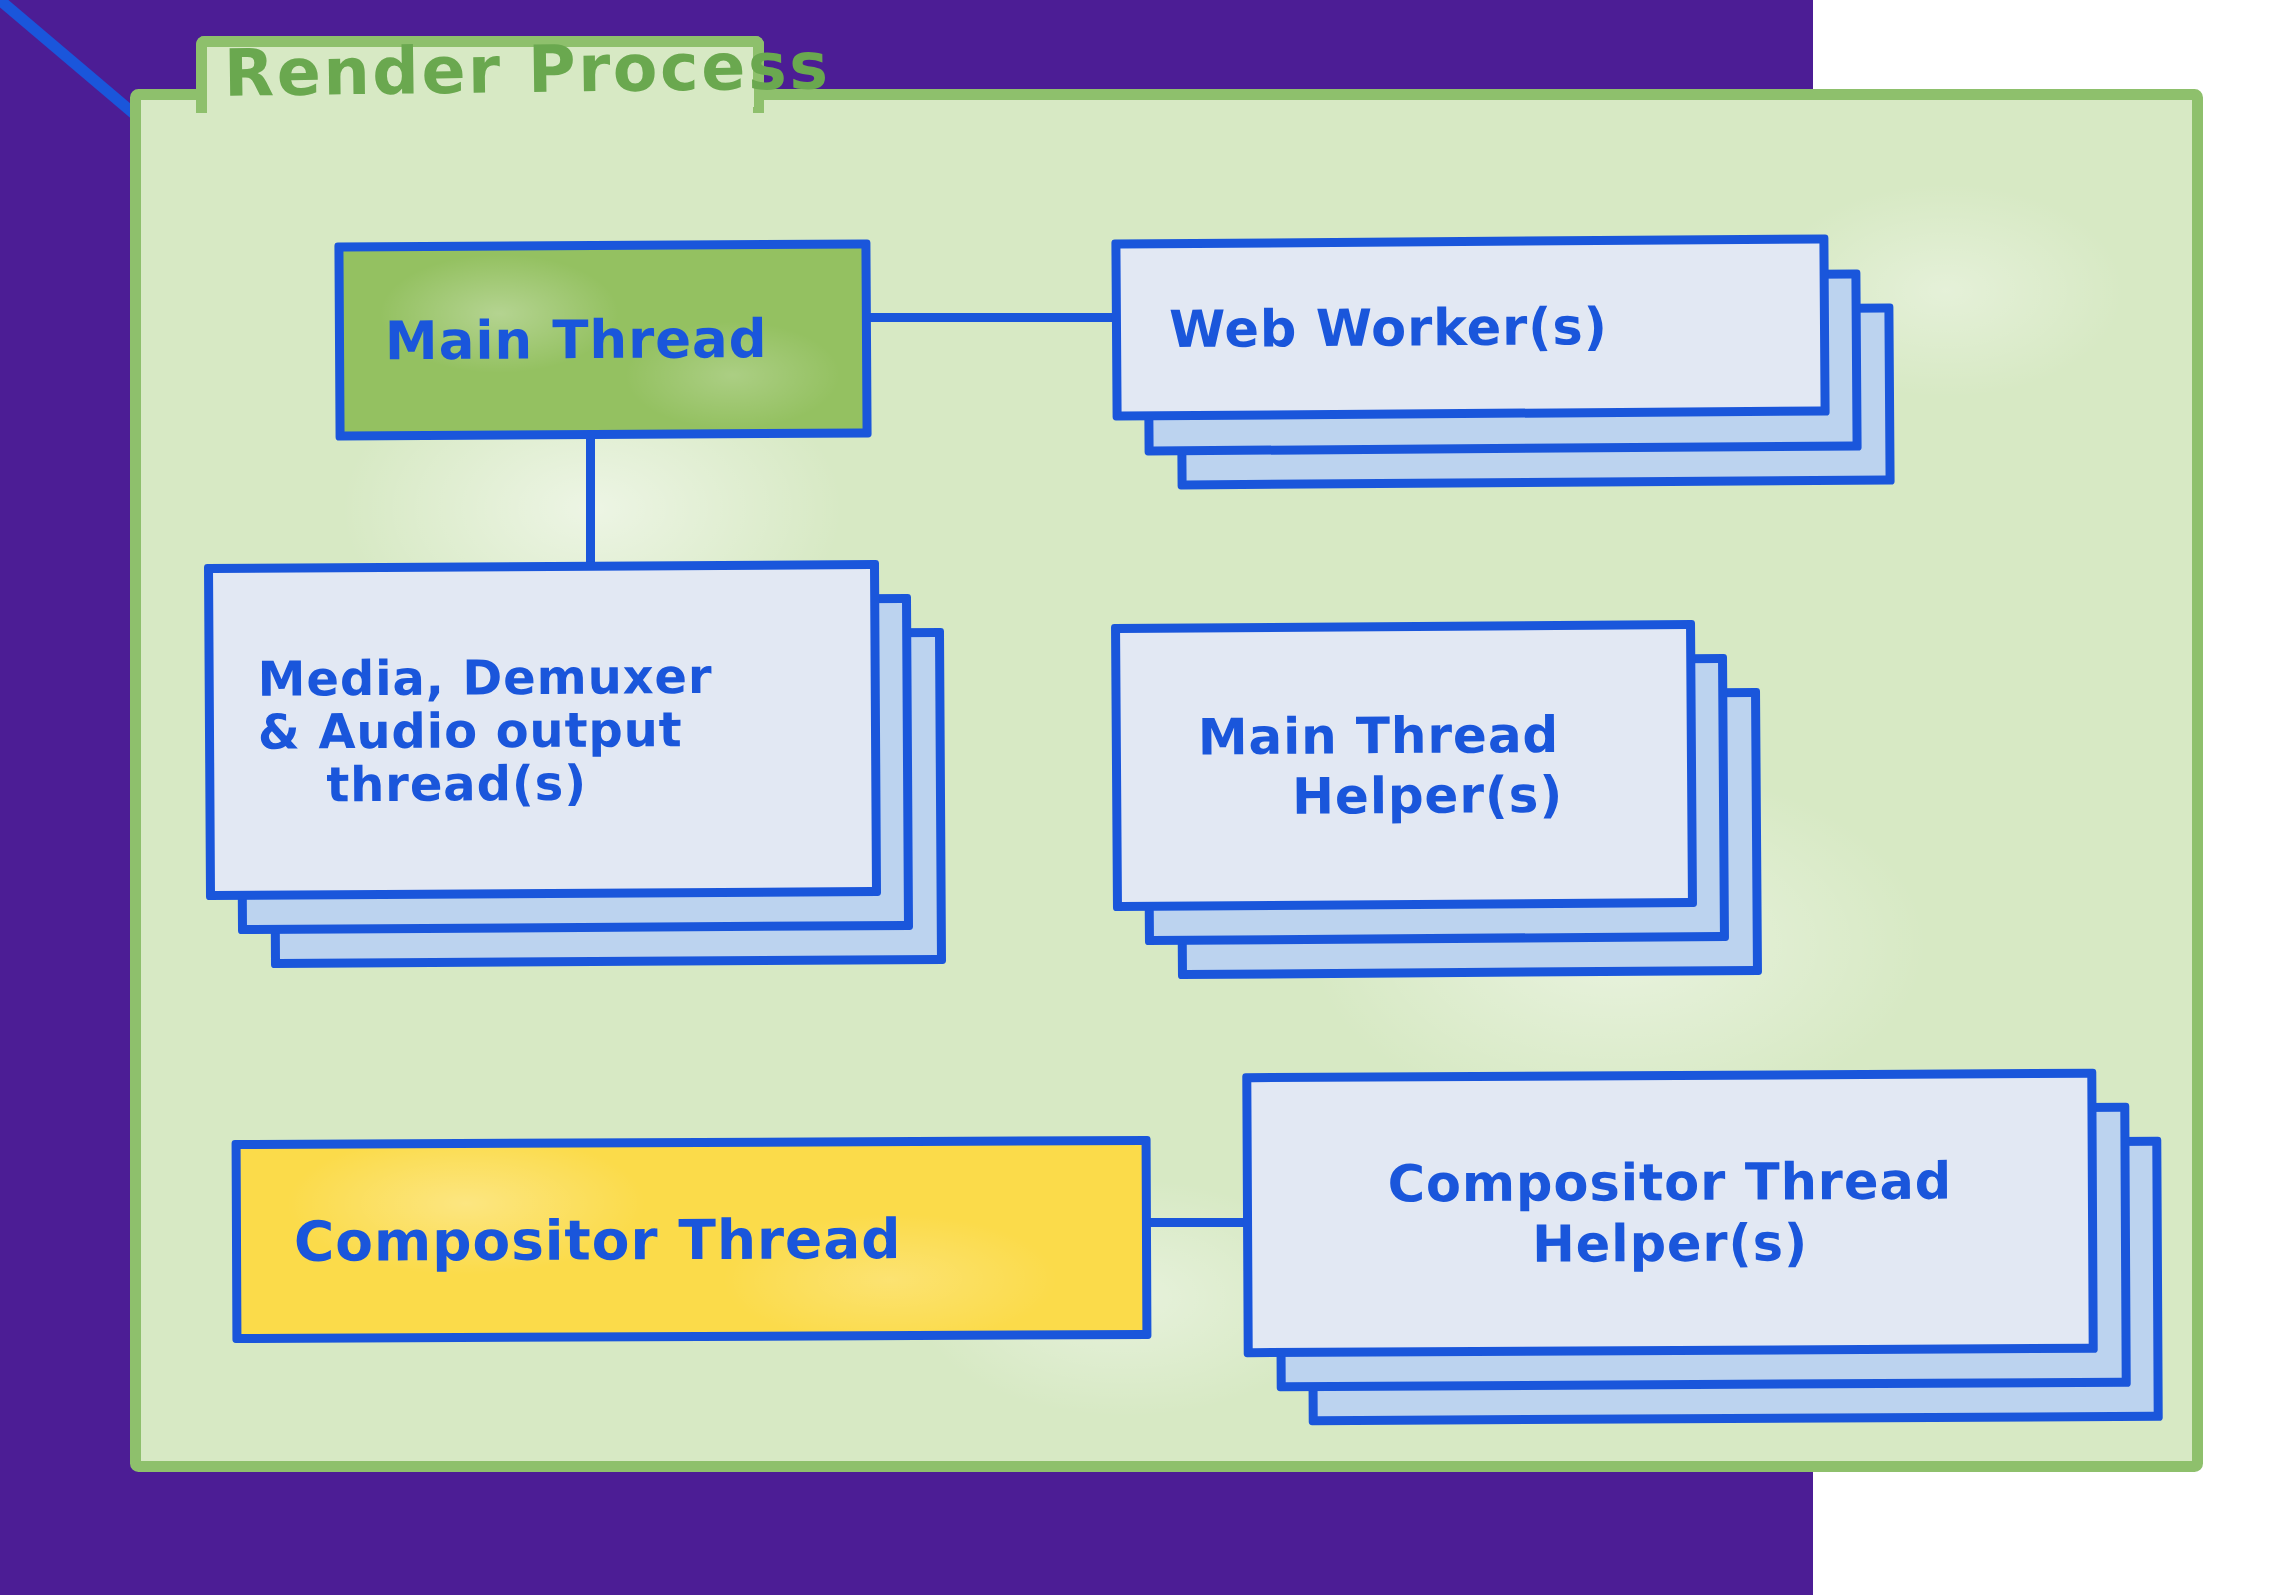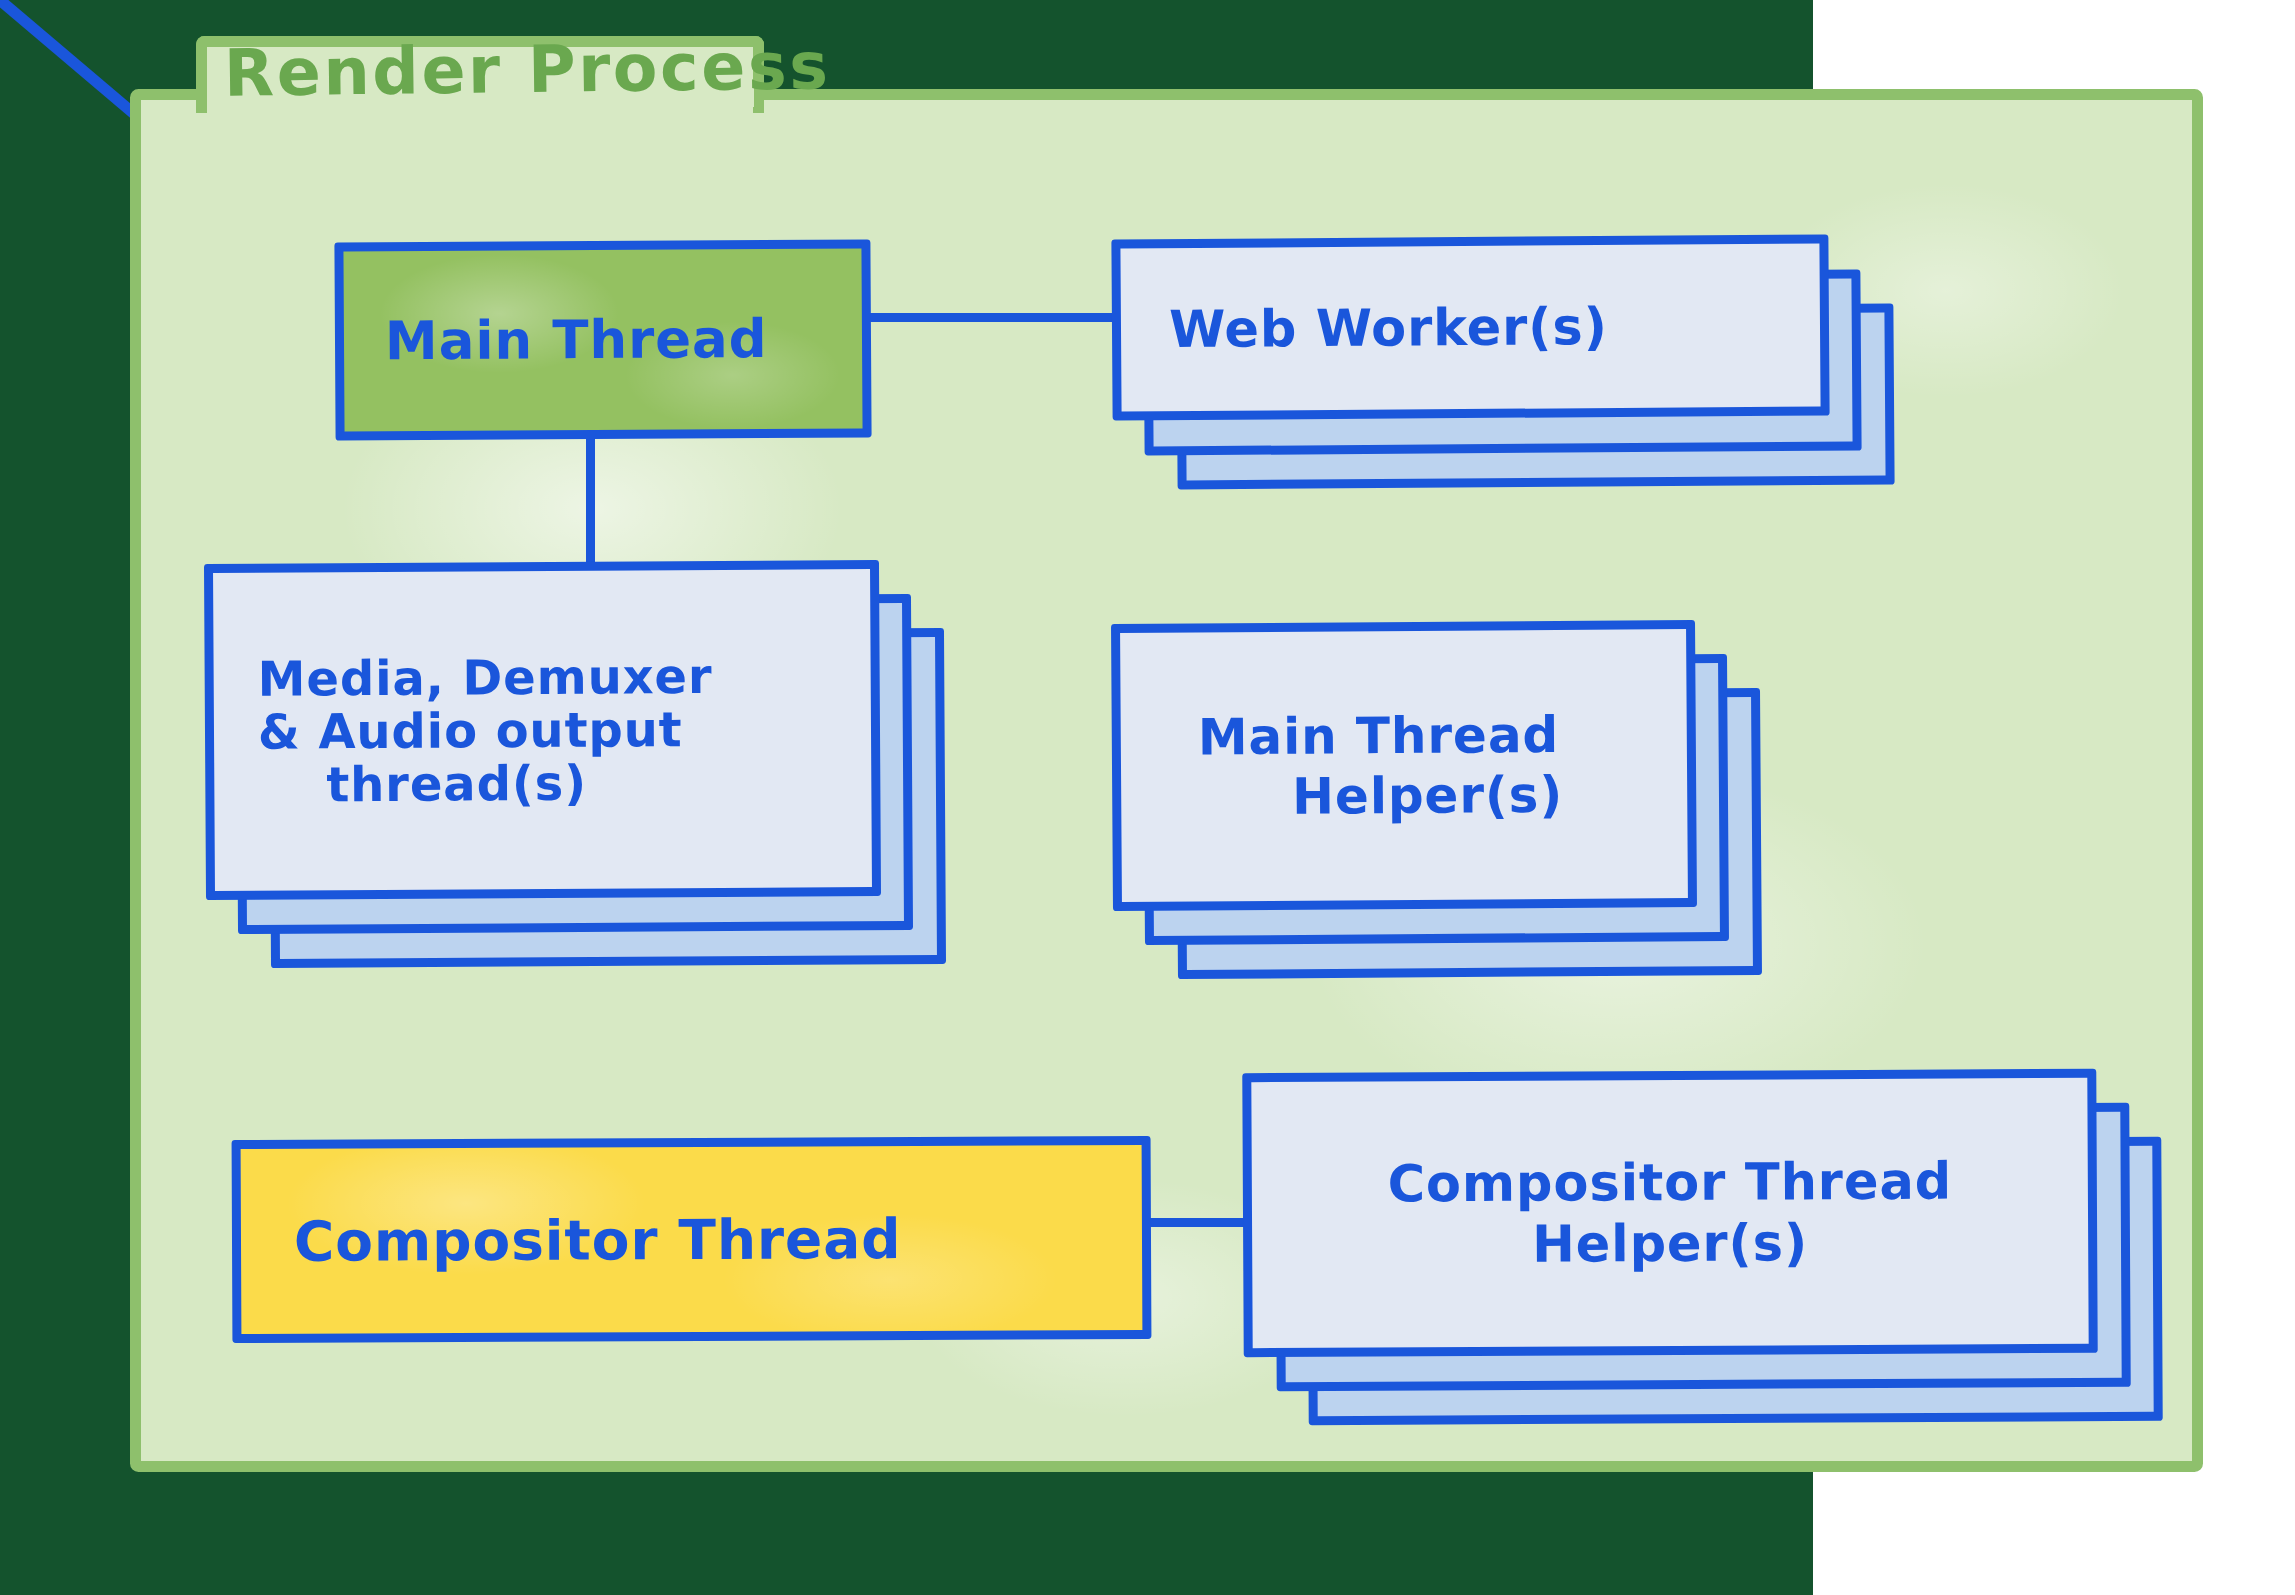--- a/index.html
+++ b/index.html
@@ -15,21 +15,21 @@
     overflow: hidden;
     position: relative;
   }
 
   
   #stage {
     position: absolute;
     left: 0; top: 0;
     width: 1813px;
     height: 1595px;
-    background: #14532d;
+    background: #4c1d95;
   }
 
   
   .process-container {
     position: absolute;
     left: 130px;
     top: 89px;
     width: 2073px;
     height: 1383px;
     box-sizing: border-box;

